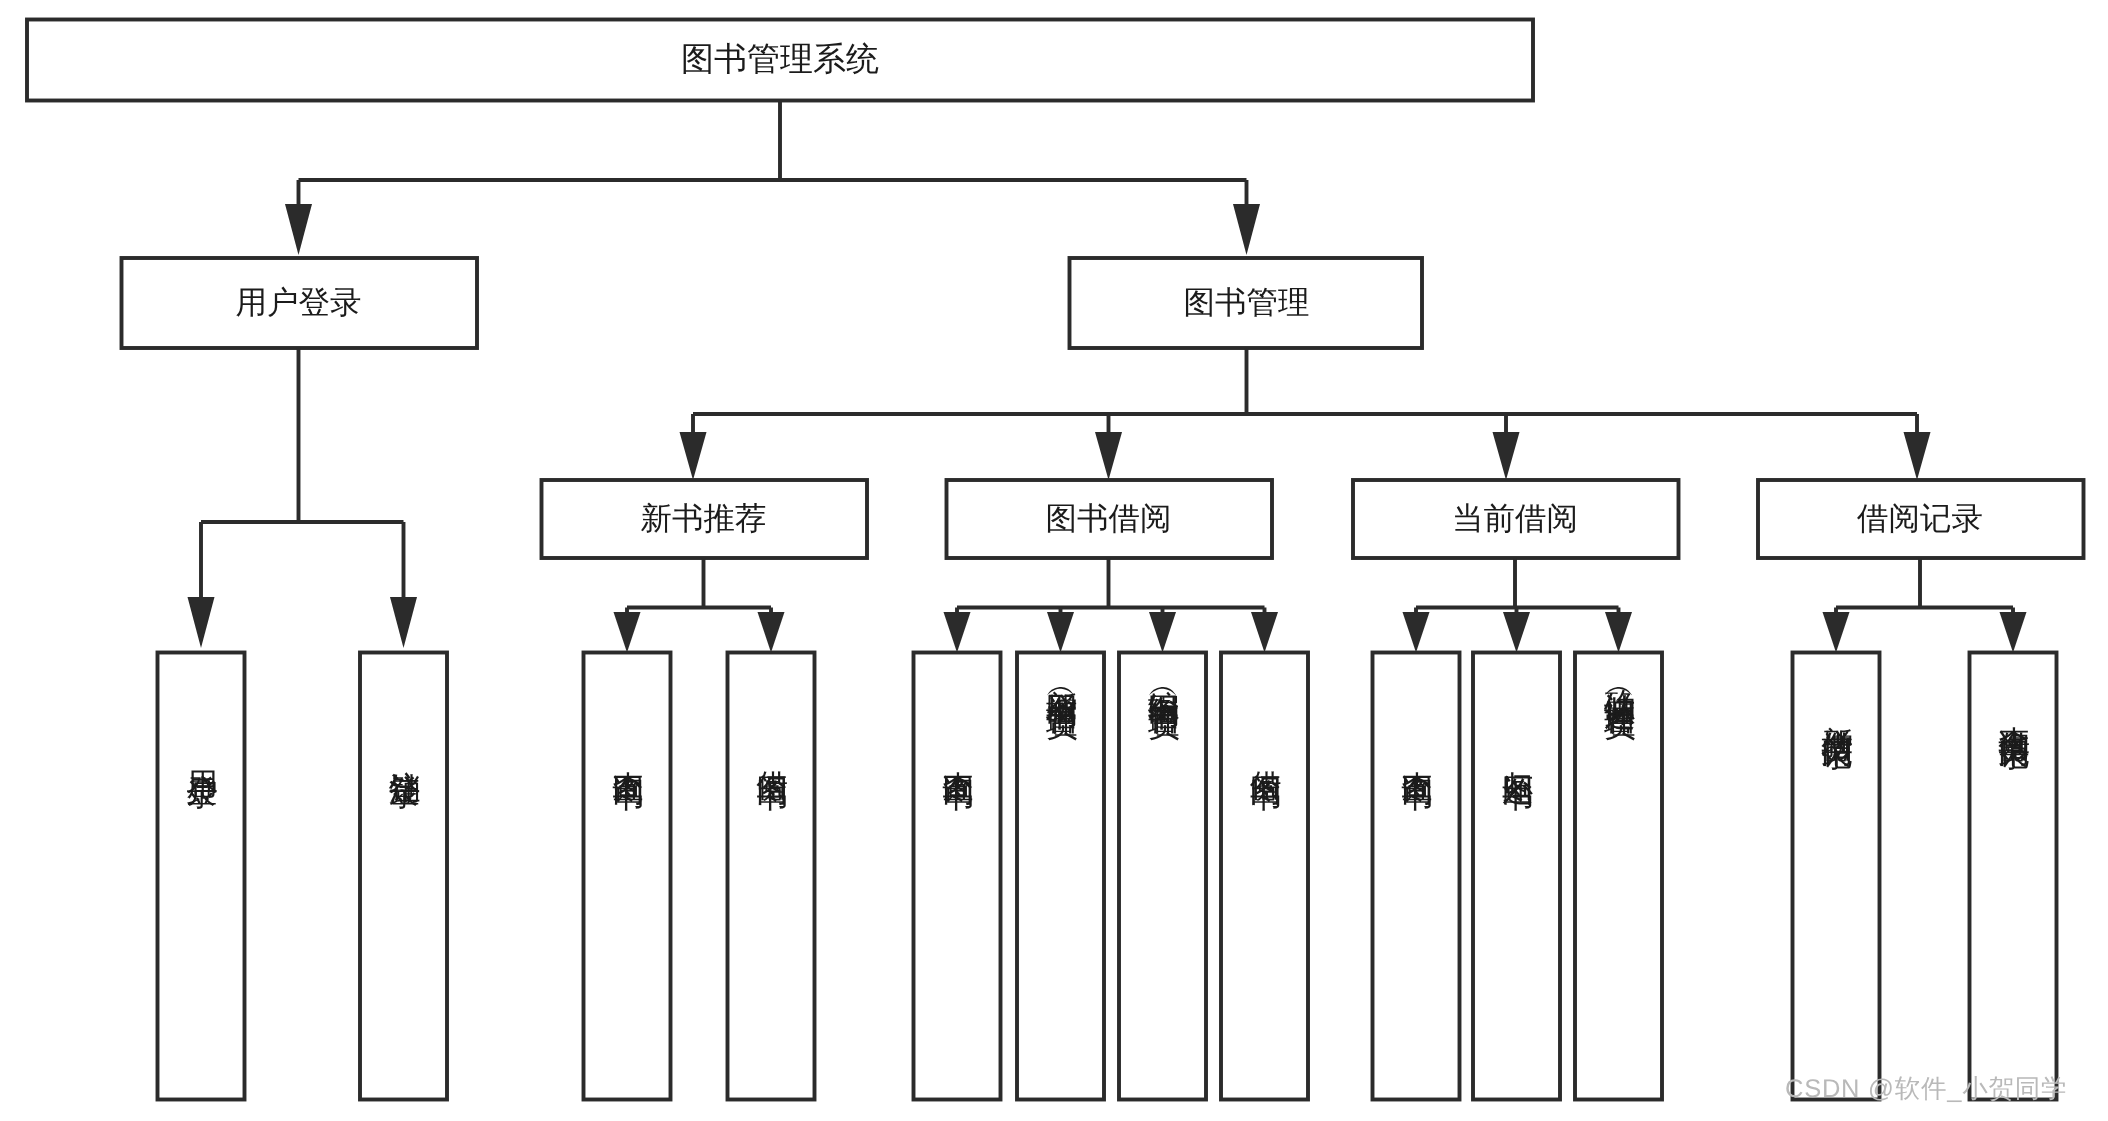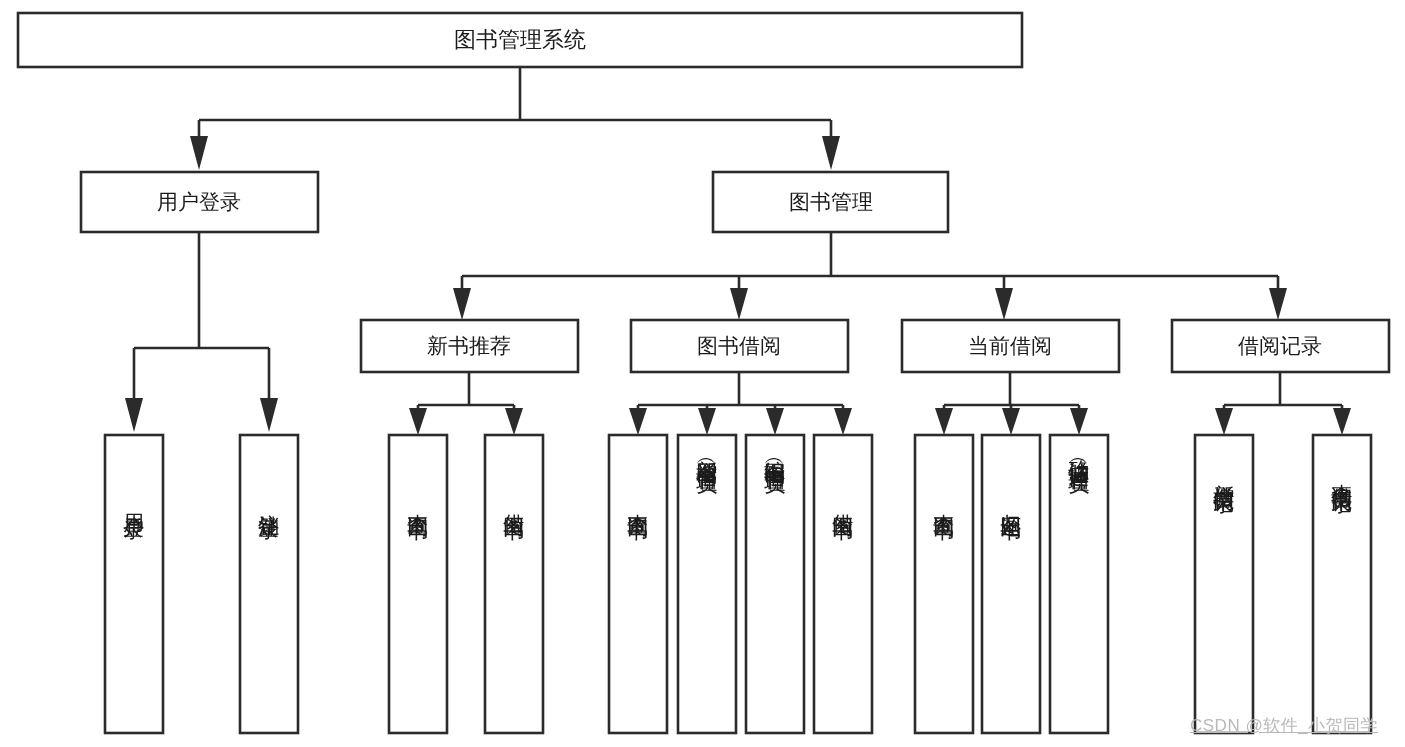--- a/index.html
+++ b/index.html
@@ -74,21 +74,20 @@
   }
   .watermark {
     position: absolute;
     left: 1190px;
     top: 714px;
     font-family: "Liberation Sans", "DejaVu Sans", sans-serif;
     font-size: 17px;
     color: #b9b9b9;
     white-space: nowrap;
     letter-spacing: 0.5px;
-    text-decoration: underline;
   }
 </style>
 </head>
 <body>
 
 <div id="diagram-root">
 
   <svg class="diagram-canvas" viewBox="0 0 1405 747">
 
     <g>

